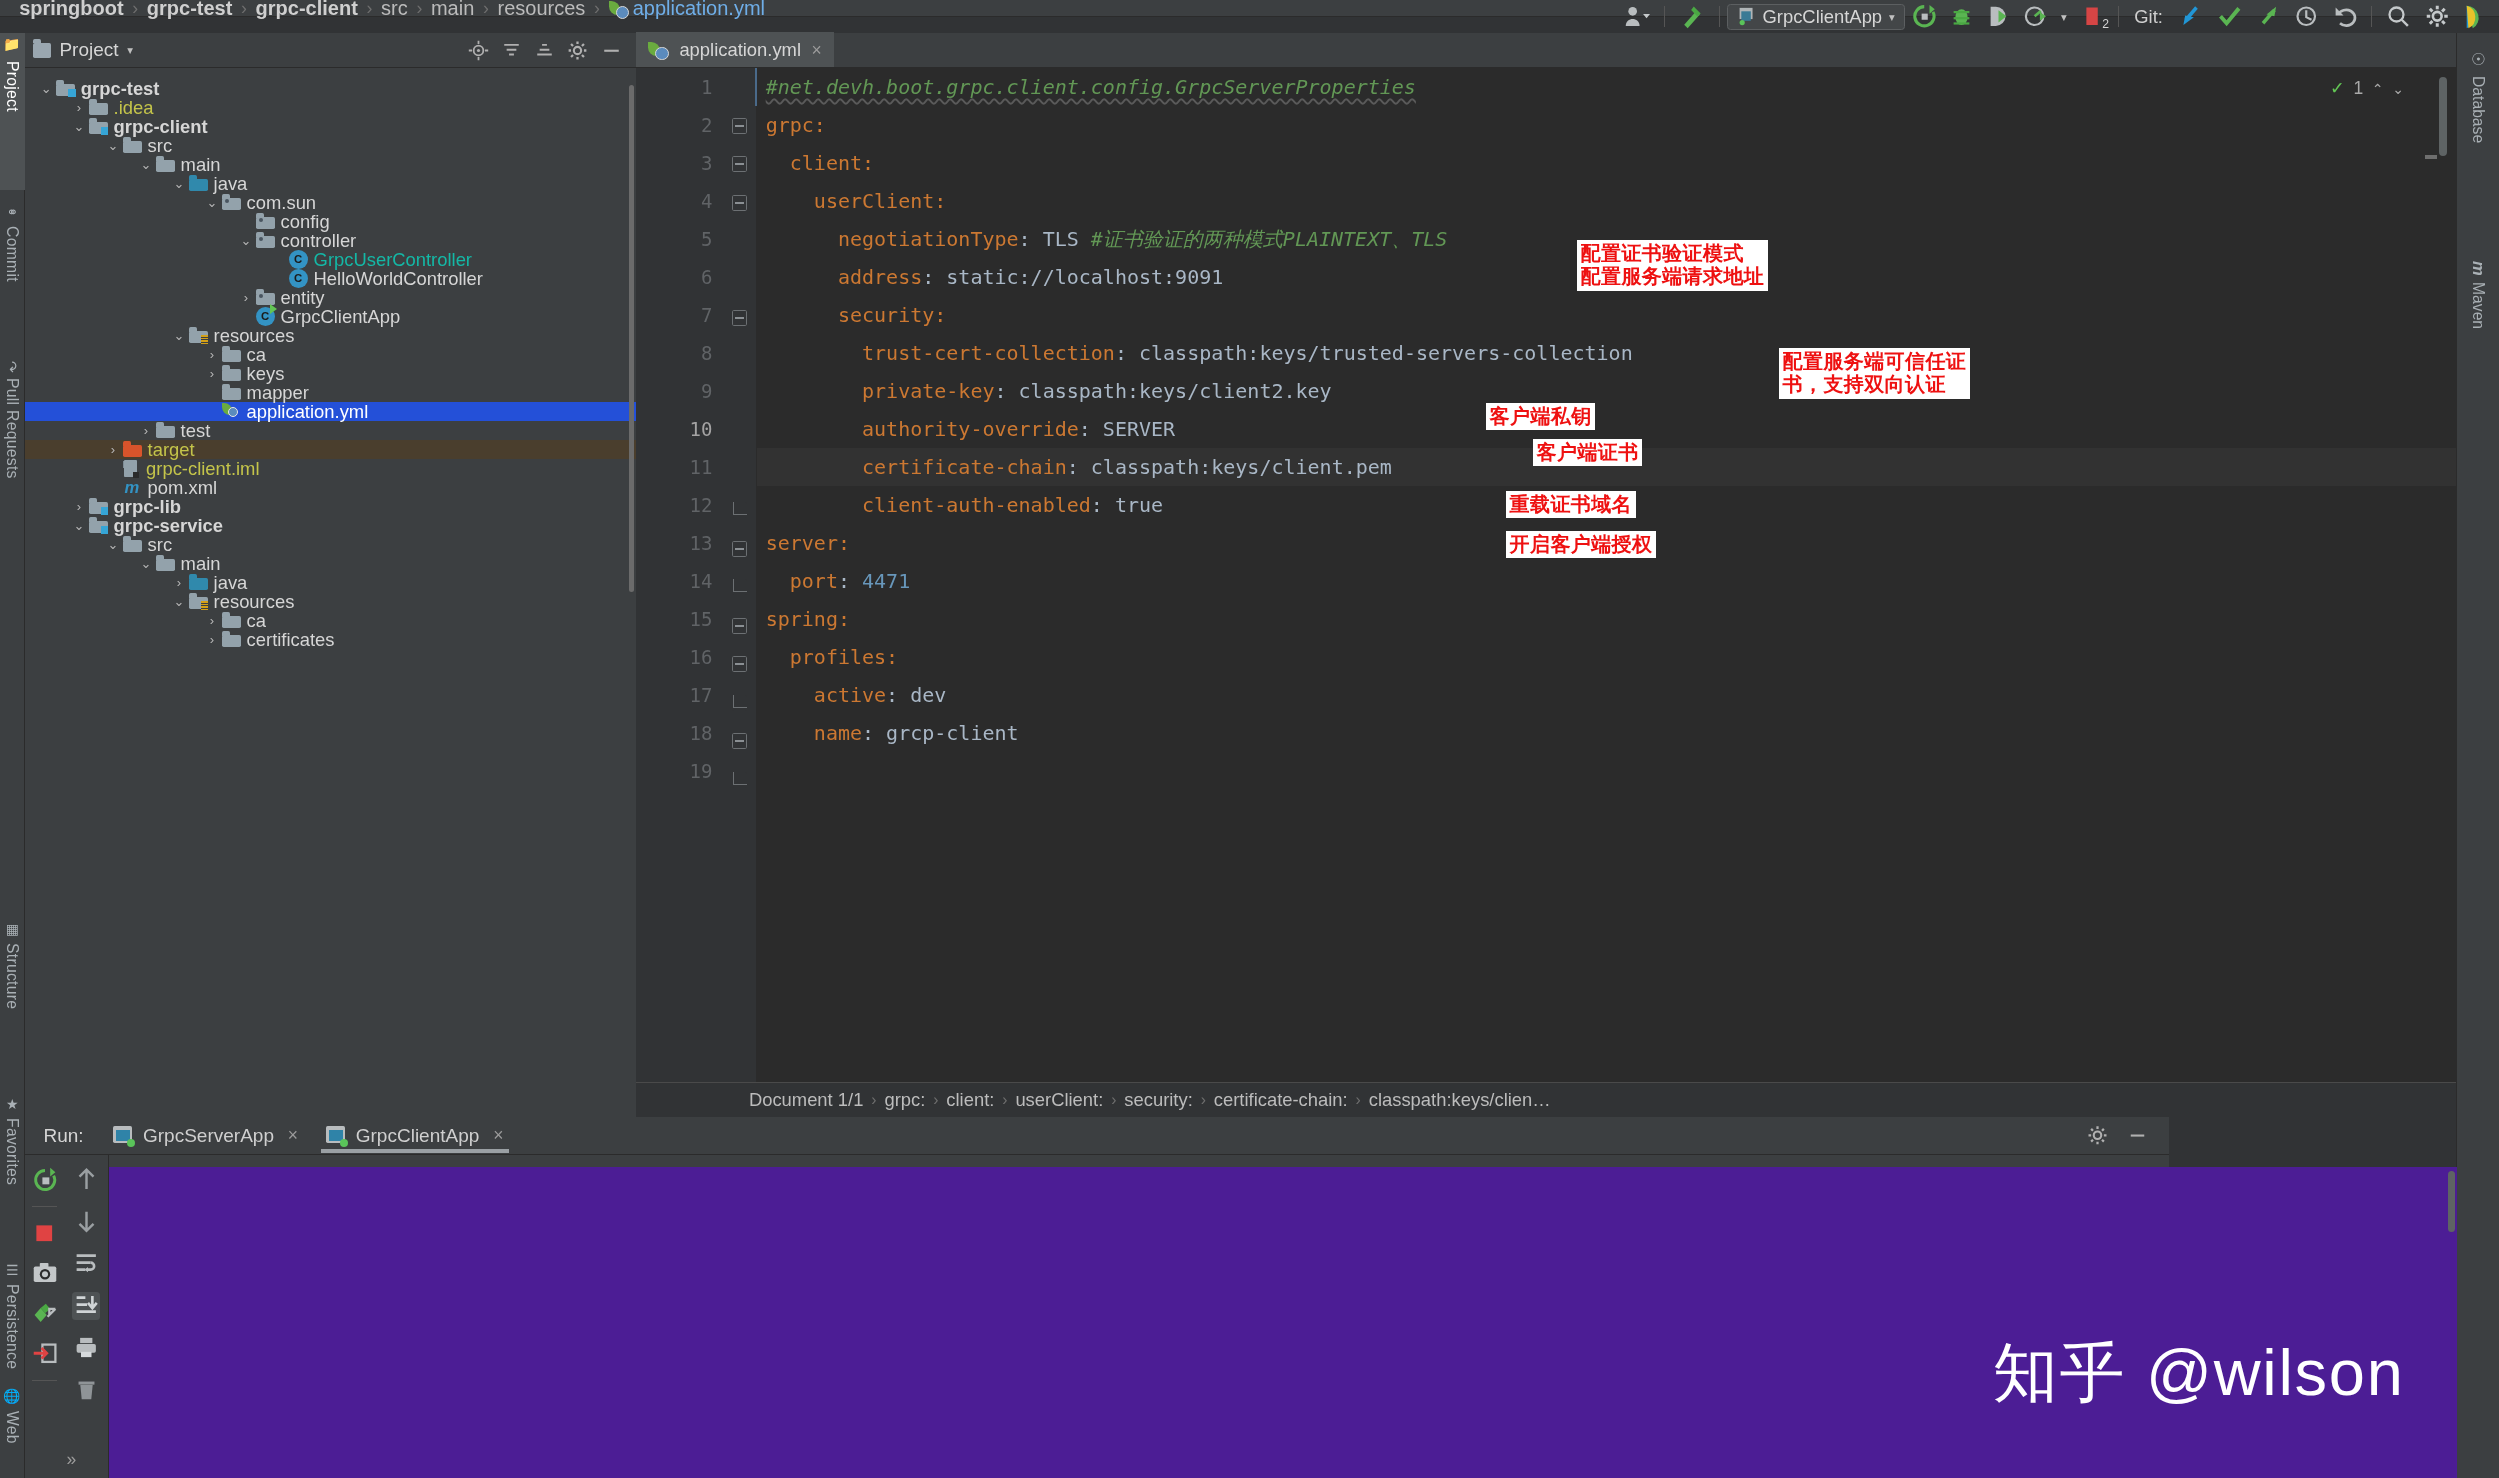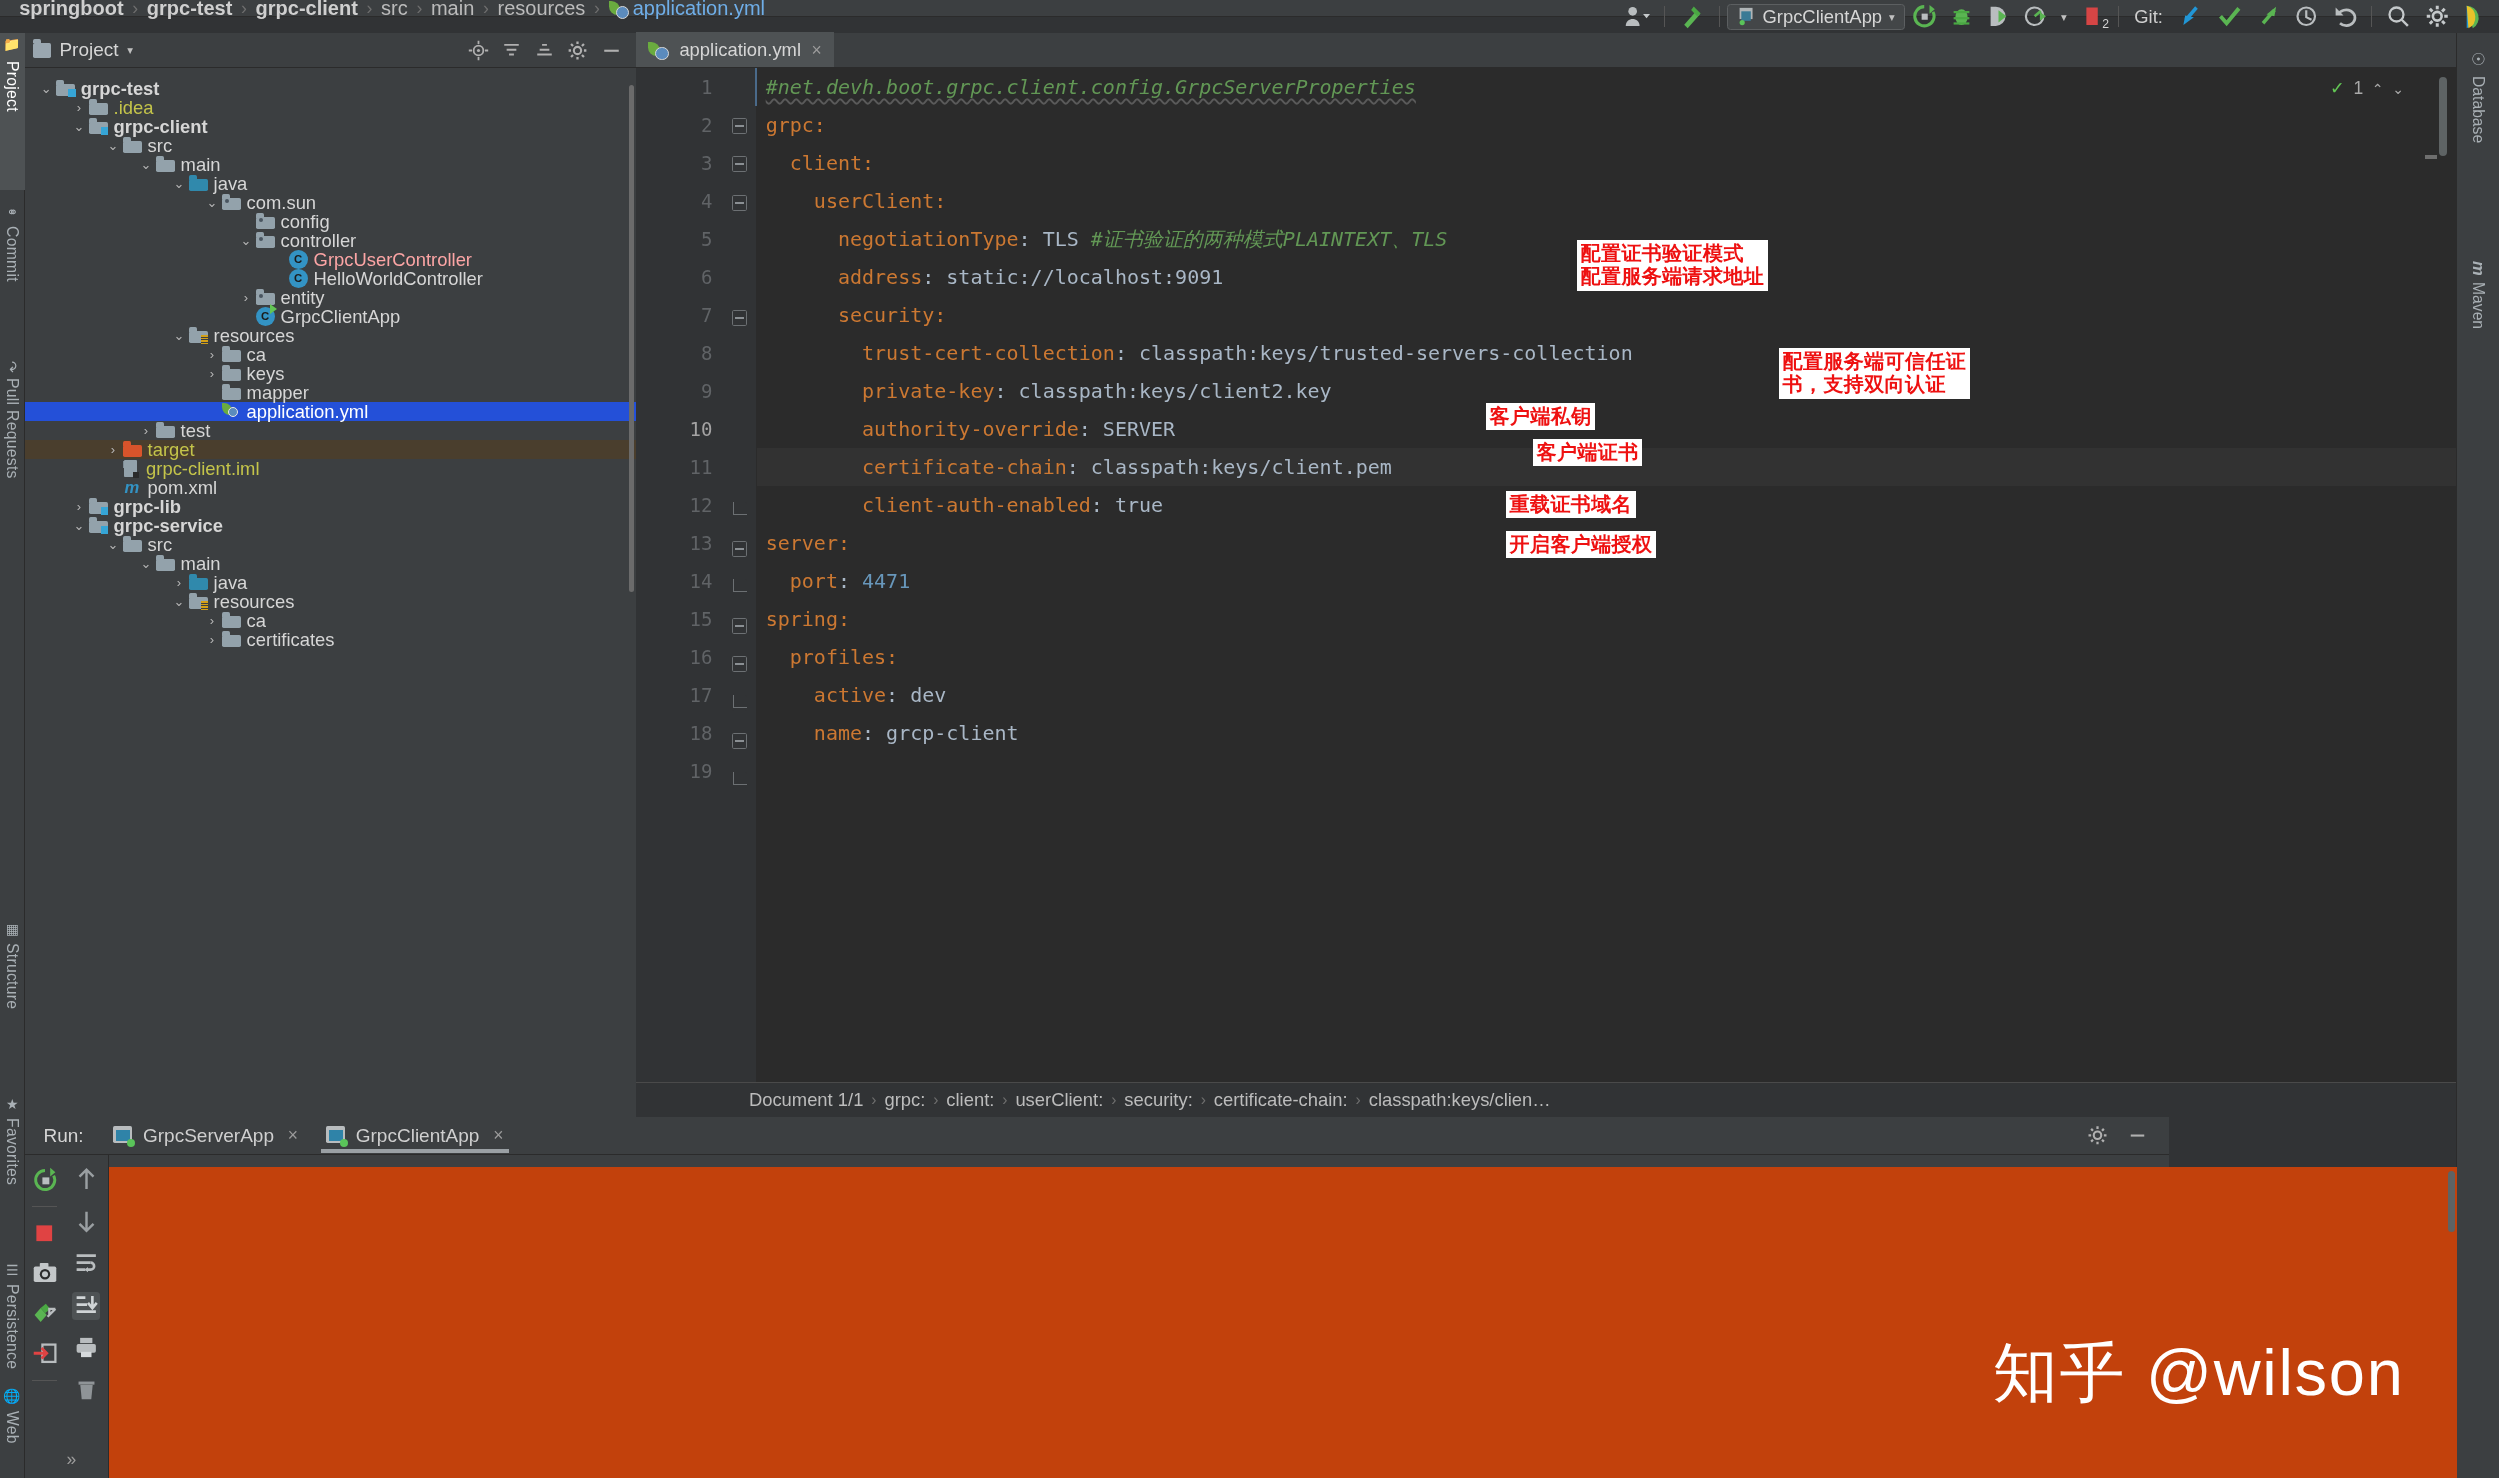--- a/index.html
+++ b/index.html
@@ -89,21 +89,21 @@
     height: 19px; display: flex; align-items: center; white-space: nowrap;
     line-height: 19px; padding-left: 12.2px;
   }
   .trow.sel { background: #2450d8; }
   .trow.hl { background: #4a3e2d; }
   .tw { width: 19px; flex: 0 0 19px; display:flex; align-items:center; justify-content:center;
     color: #b6b6b6; font-size: 13px; }
   .tlabel { margin-left: 6.1px; }
   .tlabel.bold { font-weight: bold; }
   .tlabel.yellow { color: #c4c44a; }
-  .tlabel.blue { color: #fca5a5; }
+  .tlabel.blue { color: #14b8a6; }
   .tlabel.white { color: #ffffff; }
 
   
   .fico { position: relative; width: 19px; height: 15.7px; flex:0 0 19px; }
   .fico .body { position:absolute; left:0; bottom:0; width:19px; height:12.2px; background:#93a2ab; border-radius:1.7px; }
   .fico .tab  { position:absolute; left:0; top:0; width:8.7px; height:5.2px; background:#93a2ab; border-radius:1.7px 1.7px 0 0; }
   .fico.blue .body, .fico.blue .tab { background:#3089ac; }
   .fico.orange .body, .fico.orange .tab { background:#d9542b; }
   .fico .badge { position:absolute; right:-0.9px; bottom:-0.9px; width:7.9px; height:7.9px; background:#36a5d6; }
   .fico .stripes { position:absolute; right:-0.9px; bottom:-0.9px; width:7.9px; height:8.7px;
@@ -211,21 +211,21 @@
   .runtab .x { color:#9b9b9b; font-size:17.5px; margin-left:5.2px; }
   .runtabs-right { margin-left:auto; display:flex; align-items:center; gap:19px; padding-right:21px; }
 
   .runbody { position:absolute; left:0; top:38px; width:2432px; height:323px; display:flex; }
   .runtools { width:40px; background:#3c3f41; padding-top:10.5px; display:flex; flex-direction:column; align-items:center; gap:12.2px; }
   .runtools2 { width:44px; background:#3c3f41; padding-top:10.5px; display:flex; flex-direction:column; align-items:center; gap:14px;
     border-right:0.9px solid #2b2b2b; }
   .rt { width:28px; height:28px; display:flex; align-items:center; justify-content:center; }
   .rt.boxed { background:#4e5254; border-radius:3.5px; }
   .rt-sep { width:24.5px; height:0.9px; background:#555; }
-  .console { flex:1; background:#c2410c; position:relative;margin-top:12px; }
+  .console { flex:1; background:#4c1d95; position:relative;margin-top:12px; }
   .watermark { position:absolute; right:52px; bottom:61px; font-size:65px; color:#ffffff;
     font-family:"Liberation Sans", sans-serif; letter-spacing:1.7px; }
   .runscroll { position:absolute; right:1.7px; top:3.5px; width:7px; height:61px; background:#5e6364; border-radius:3.5px; }
 
   .bottom-chev { position:absolute; left:42px; bottom:8.7px; color:#9b9b9b; font-size:17.5px; }
 
   svg { display:block; }
 </style>
 </head>
 <body>

